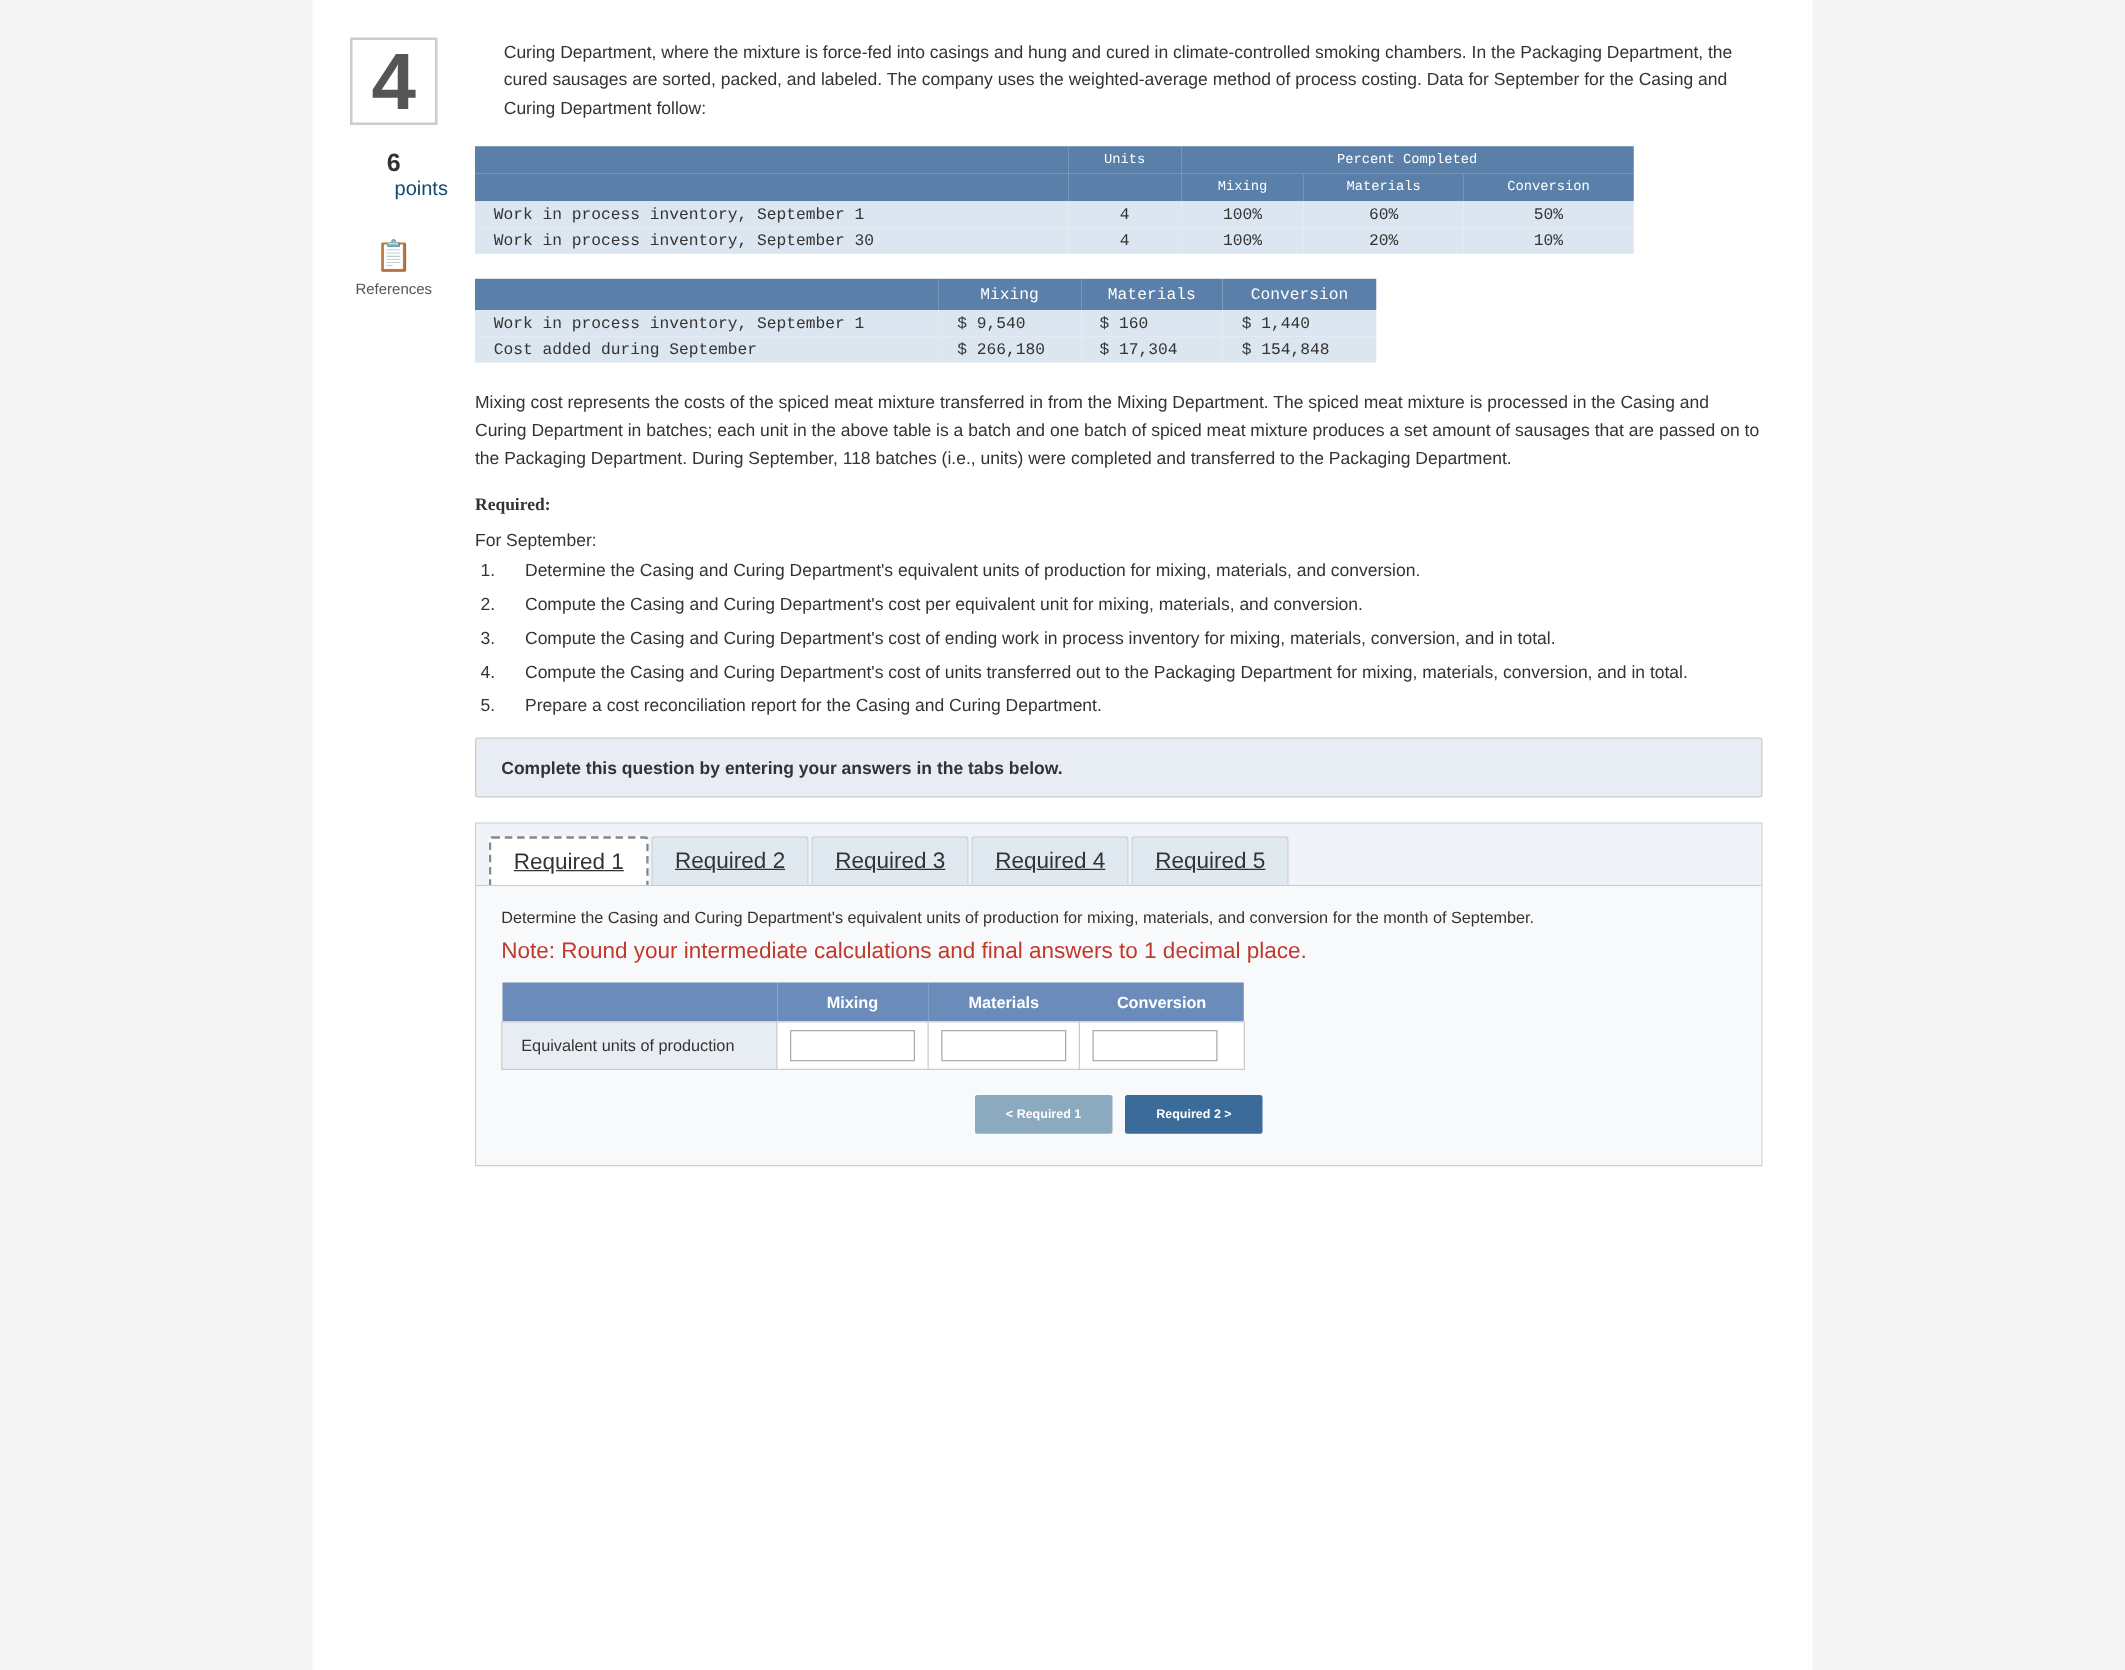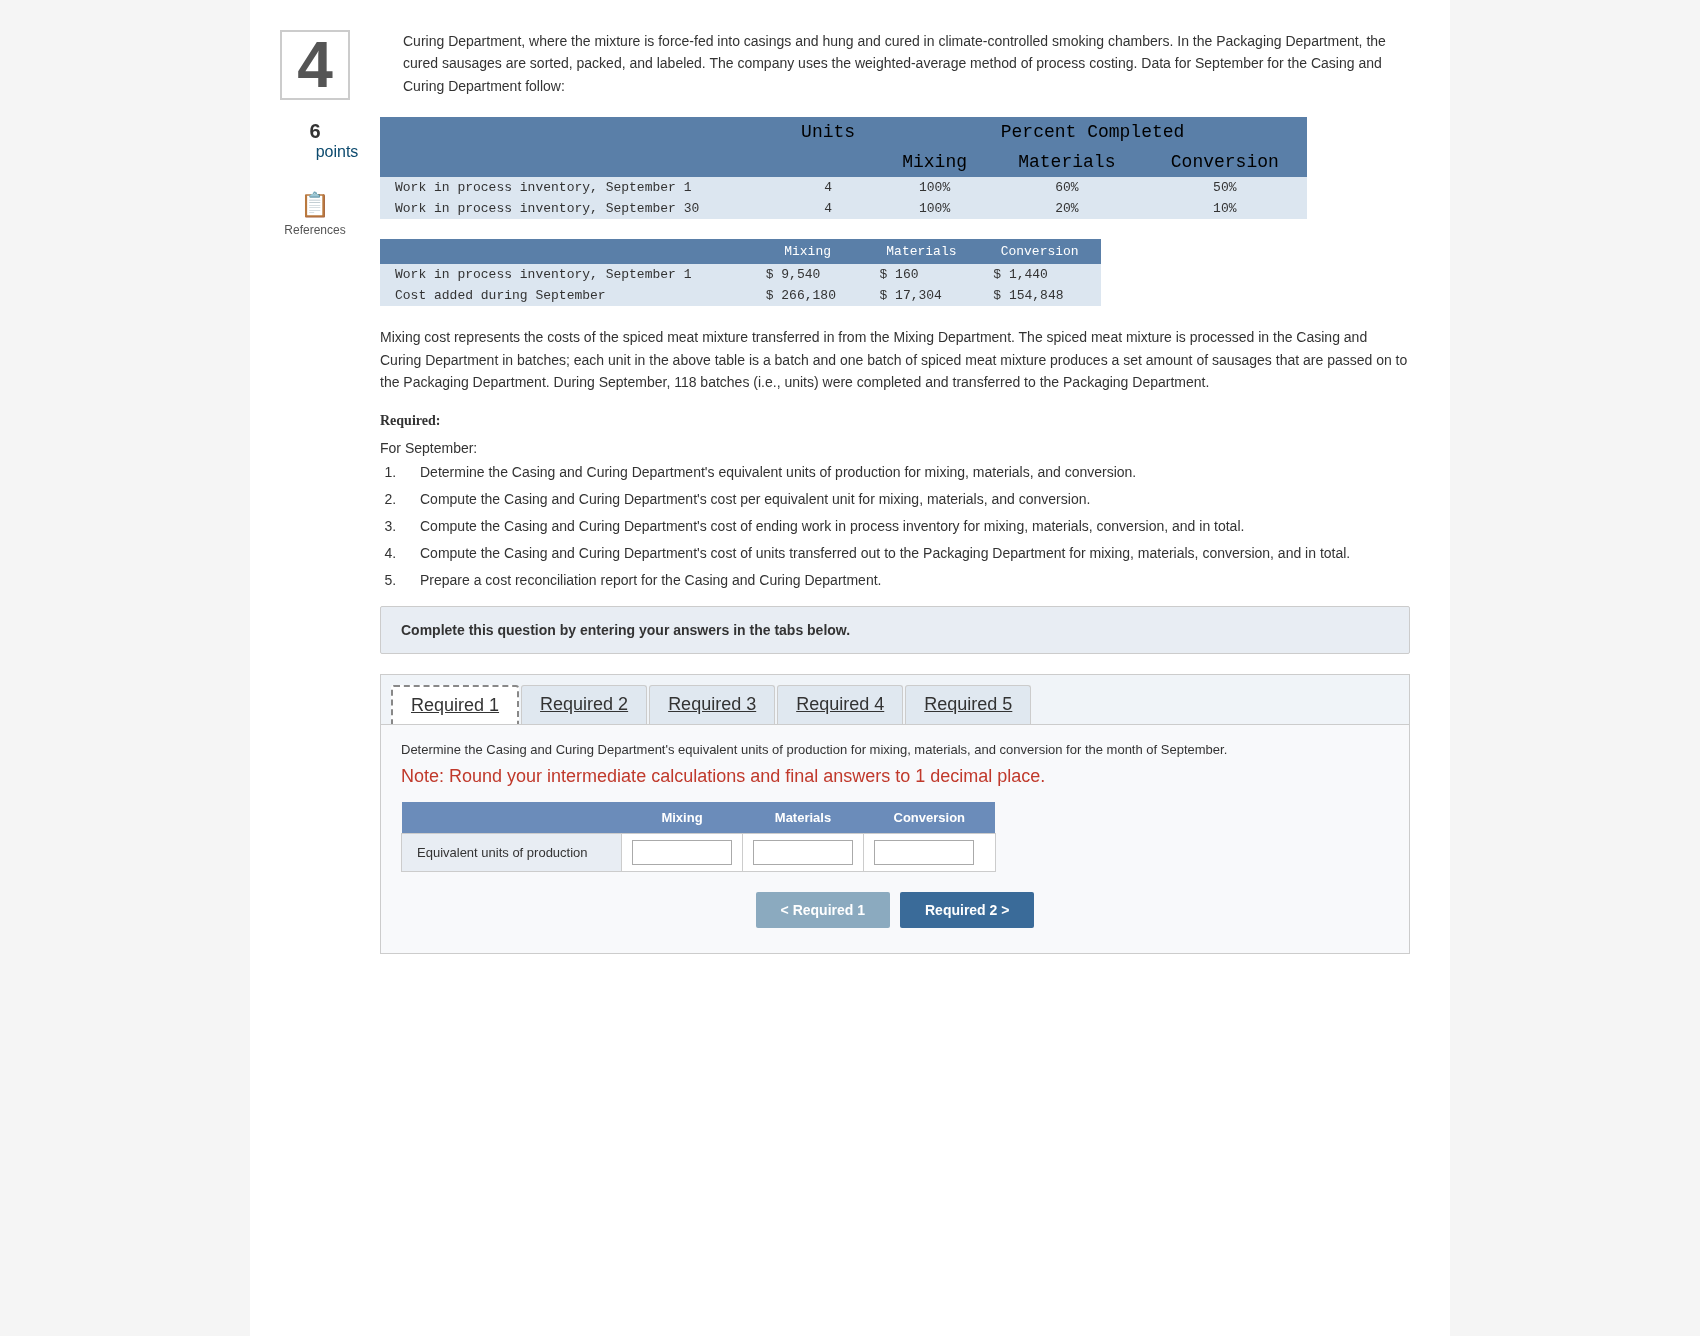--- a/index.html
+++ b/index.html
@@ -82,25 +82,25 @@
     }
     table.top-table {
       width: 90%;
       border-collapse: collapse;
       margin-bottom: 20px;
       font-family: 'Courier New', monospace;
       font-size: 13px;
     }
     table.top-table th {
       background: #5a7fa8;
-      color: #000000;
+      color: #ffffff;
       padding: 5px 15px;
       text-align: center;
       font-weight: normal;
-      font-size: 18px;
+      font-size: 11px;
     }
     table.top-table td {
       padding: 3px 15px;
       background: #dce6f0;
       font-size: 13px;
     }
     table.top-table .label-cell {
       background: #dce6f0;
       color: #333;
     }
@@ -236,21 +236,21 @@
       justify-content: center;
       gap: 10px;
       margin-top: 20px;
       padding-bottom: 10px;
     }
     .nav-btn {
       background: #5a7fa8;
       color: white;
       border: none;
       padding: 10px 25px;
-      font-size: 14px;
+      font-size: 10px;
       cursor: pointer;
       font-weight: bold;
       border-radius: 2px;
     }
     .nav-btn.prev {
       background: #8baabf;
     }
     .nav-btn.next {
       background: #3a6b99;
     }

